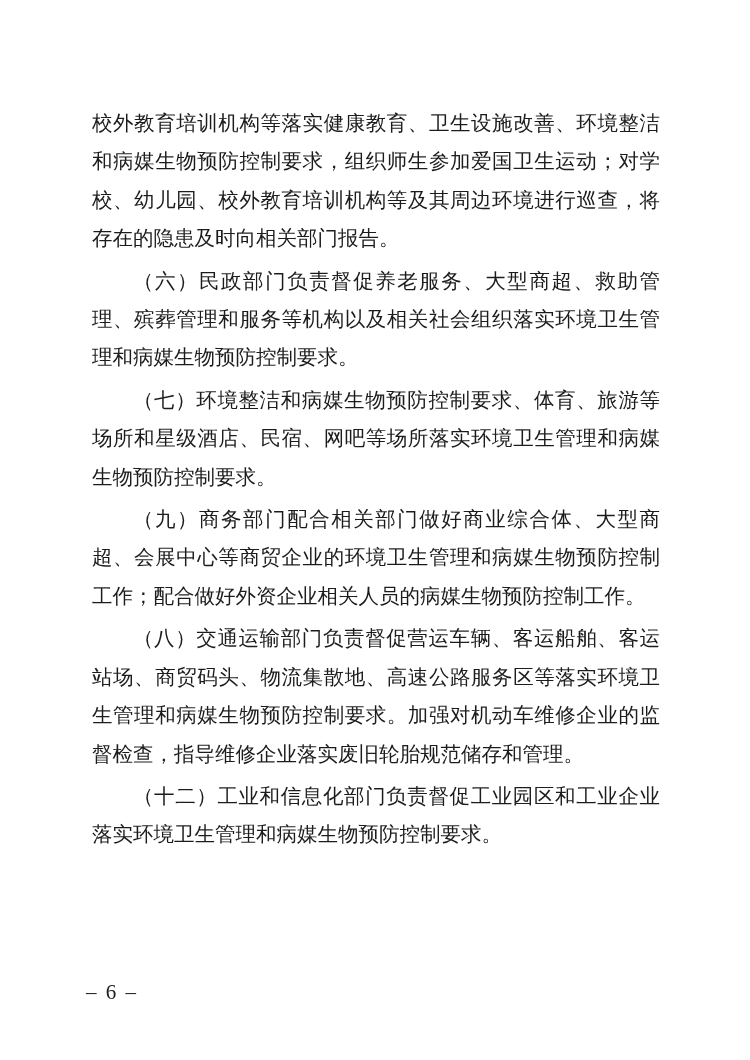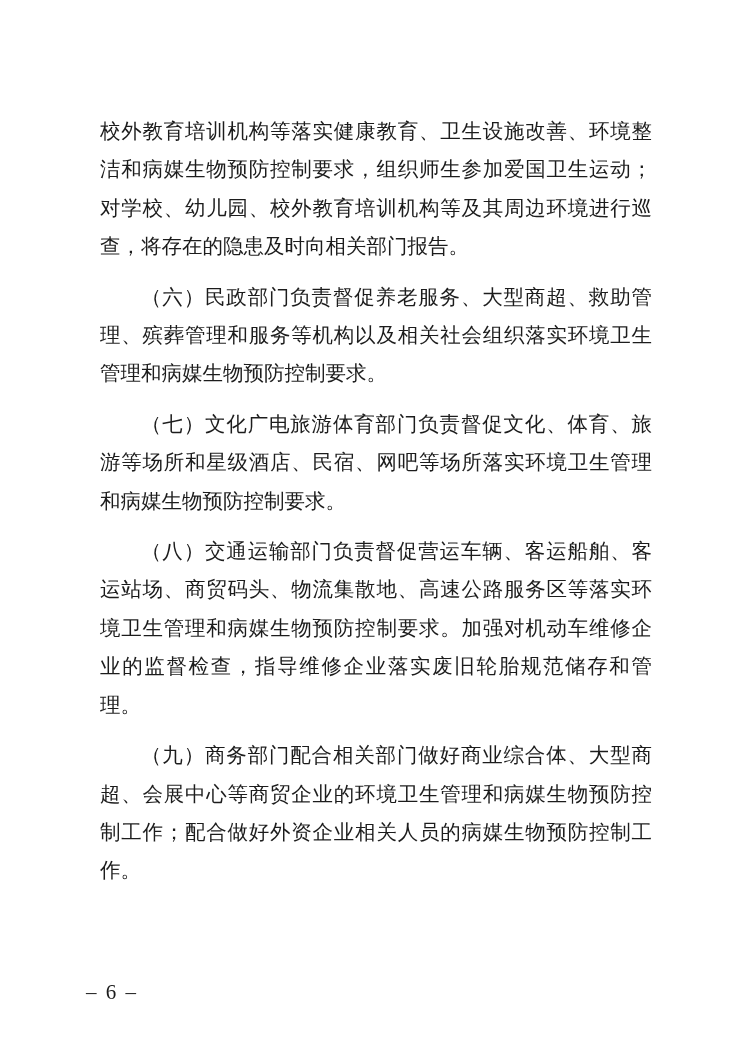--- a/index.html
+++ b/index.html
@@ -21,21 +21,21 @@
     top: 100px;
     width: 576px;
     color: #1c1c1c;
     font-size: 20.5px;
     line-height: 38.4px;
     text-align: justify;
     text-align-last: left;
     text-justify: inter-character;
   }
   .para {
-    margin: 12px;
+    margin: 4px;
     padding: 0;
   }
   .para.indent {
     text-indent: 2em;
   }
   .footer {
     position: absolute;
     left: 86px;
     top: 980px;
     color: #1c1c1c;
@@ -44,18 +44,19 @@
     letter-spacing: 2px;
   }
 </style>
 </head>
 <body>
 
 <div class="page">
   <div class="content">
       <p class="para">校外教育培训机构等落实健康教育、卫生设施改善、环境整洁和病媒生物预防控制要求，组织师生参加爱国卫生运动；对学校、幼儿园、校外教育培训机构等及其周边环境进行巡查，将存在的隐患及时向相关部门报告。</p>
       <p class="para indent">（六）民政部门负责督促养老服务、大型商超、救助管理、殡葬管理和服务等机构以及相关社会组织落实环境卫生管理和病媒生物预防控制要求。</p>
-      <p class="para indent">（七）文化广电旅游体育部门负责督促文化、体育、旅游等场所和星级酒店、民宿、网吧等场所落实环境卫生管理和病媒生物预防控制要求。</p>
+      <p class="para indent">（七）环境整洁和病媒生物预防控制要求、体育、旅游等场所和星级酒店、民宿、网吧等场所落实环境卫生管理和病媒生物预防控制要求。</p>
+      <p class="para indent">（九）商务部门配合相关部门做好商业综合体、大型商超、会展中心等商贸企业的环境卫生管理和病媒生物预防控制工作；配合做好外资企业相关人员的病媒生物预防控制工作。</p>
       <p class="para indent">（八）交通运输部门负责督促营运车辆、客运船舶、客运站场、商贸码头、物流集散地、高速公路服务区等落实环境卫生管理和病媒生物预防控制要求。加强对机动车维修企业的监督检查，指导维修企业落实废旧轮胎规范储存和管理。</p>
-      <p class="para indent">（九）商务部门配合相关部门做好商业综合体、大型商超、会展中心等商贸企业的环境卫生管理和病媒生物预防控制工作；配合做好外资企业相关人员的病媒生物预防控制工作。</p>
+      <p class="para indent">（十二）工业和信息化部门负责督促工业园区和工业企业落实环境卫生管理和病媒生物预防控制要求。</p>
     </div>
   <div class="footer">– 6 –</div>
 </div>
 
 </body></html>

